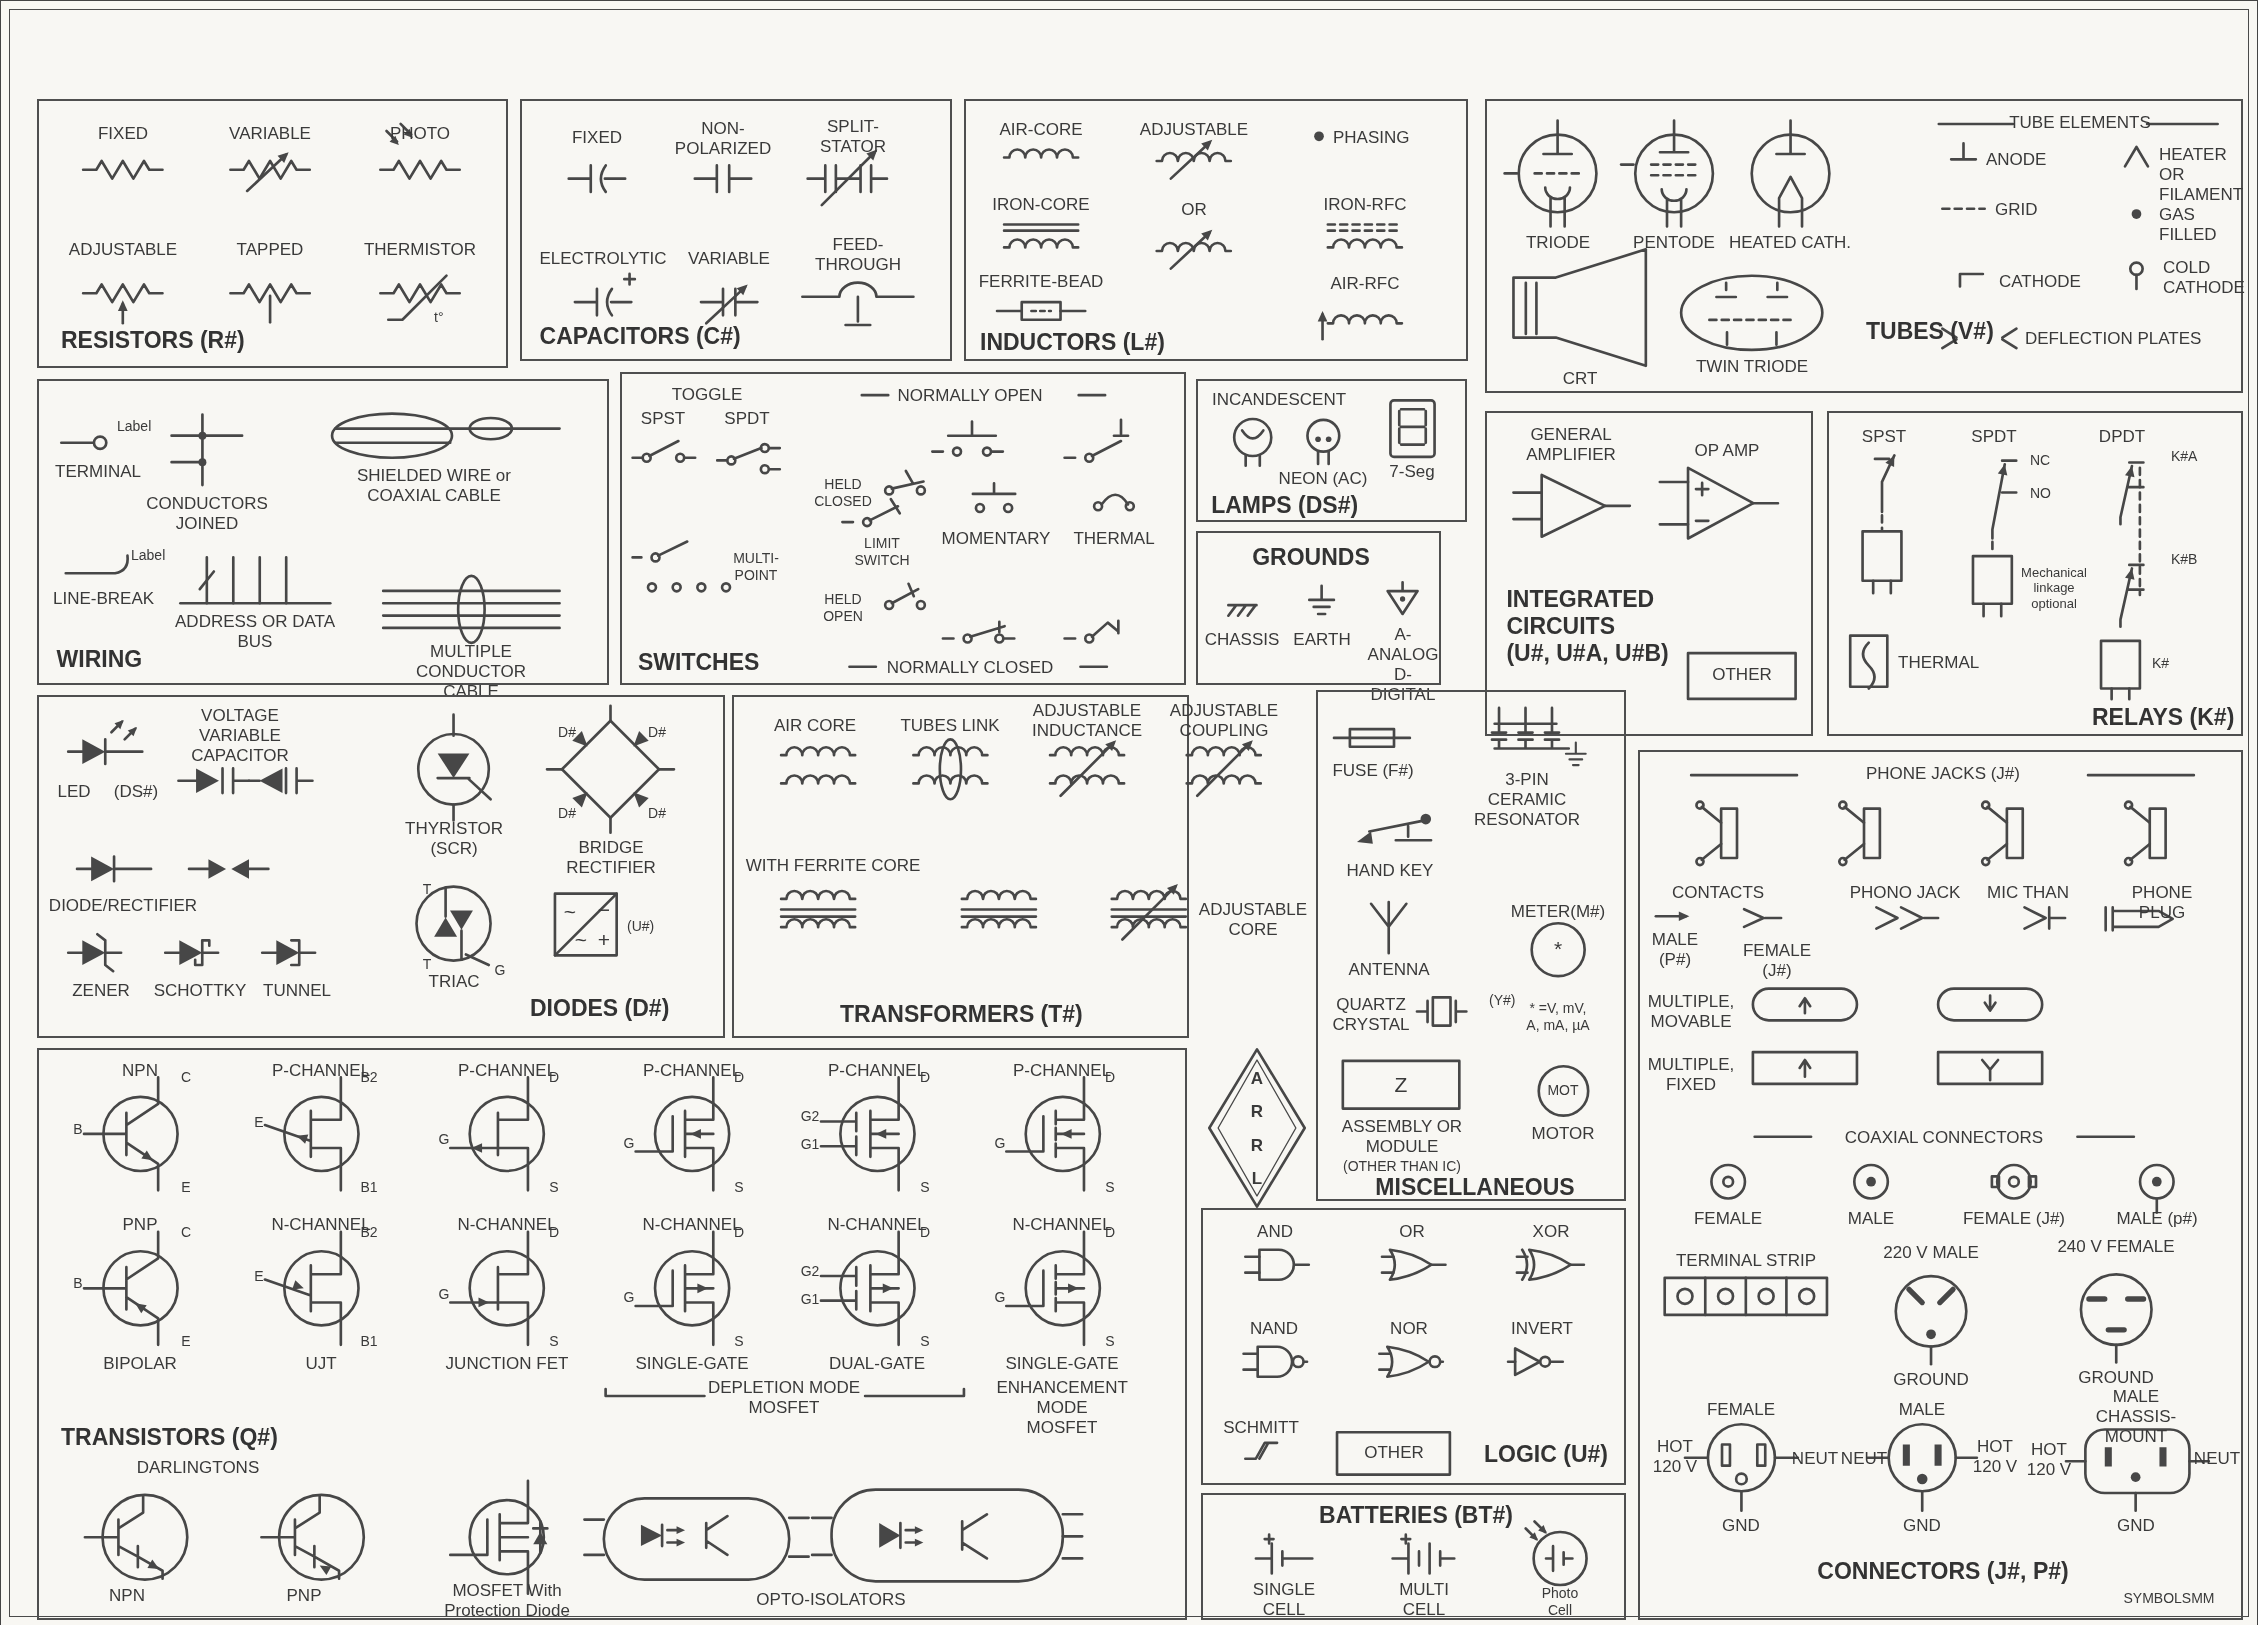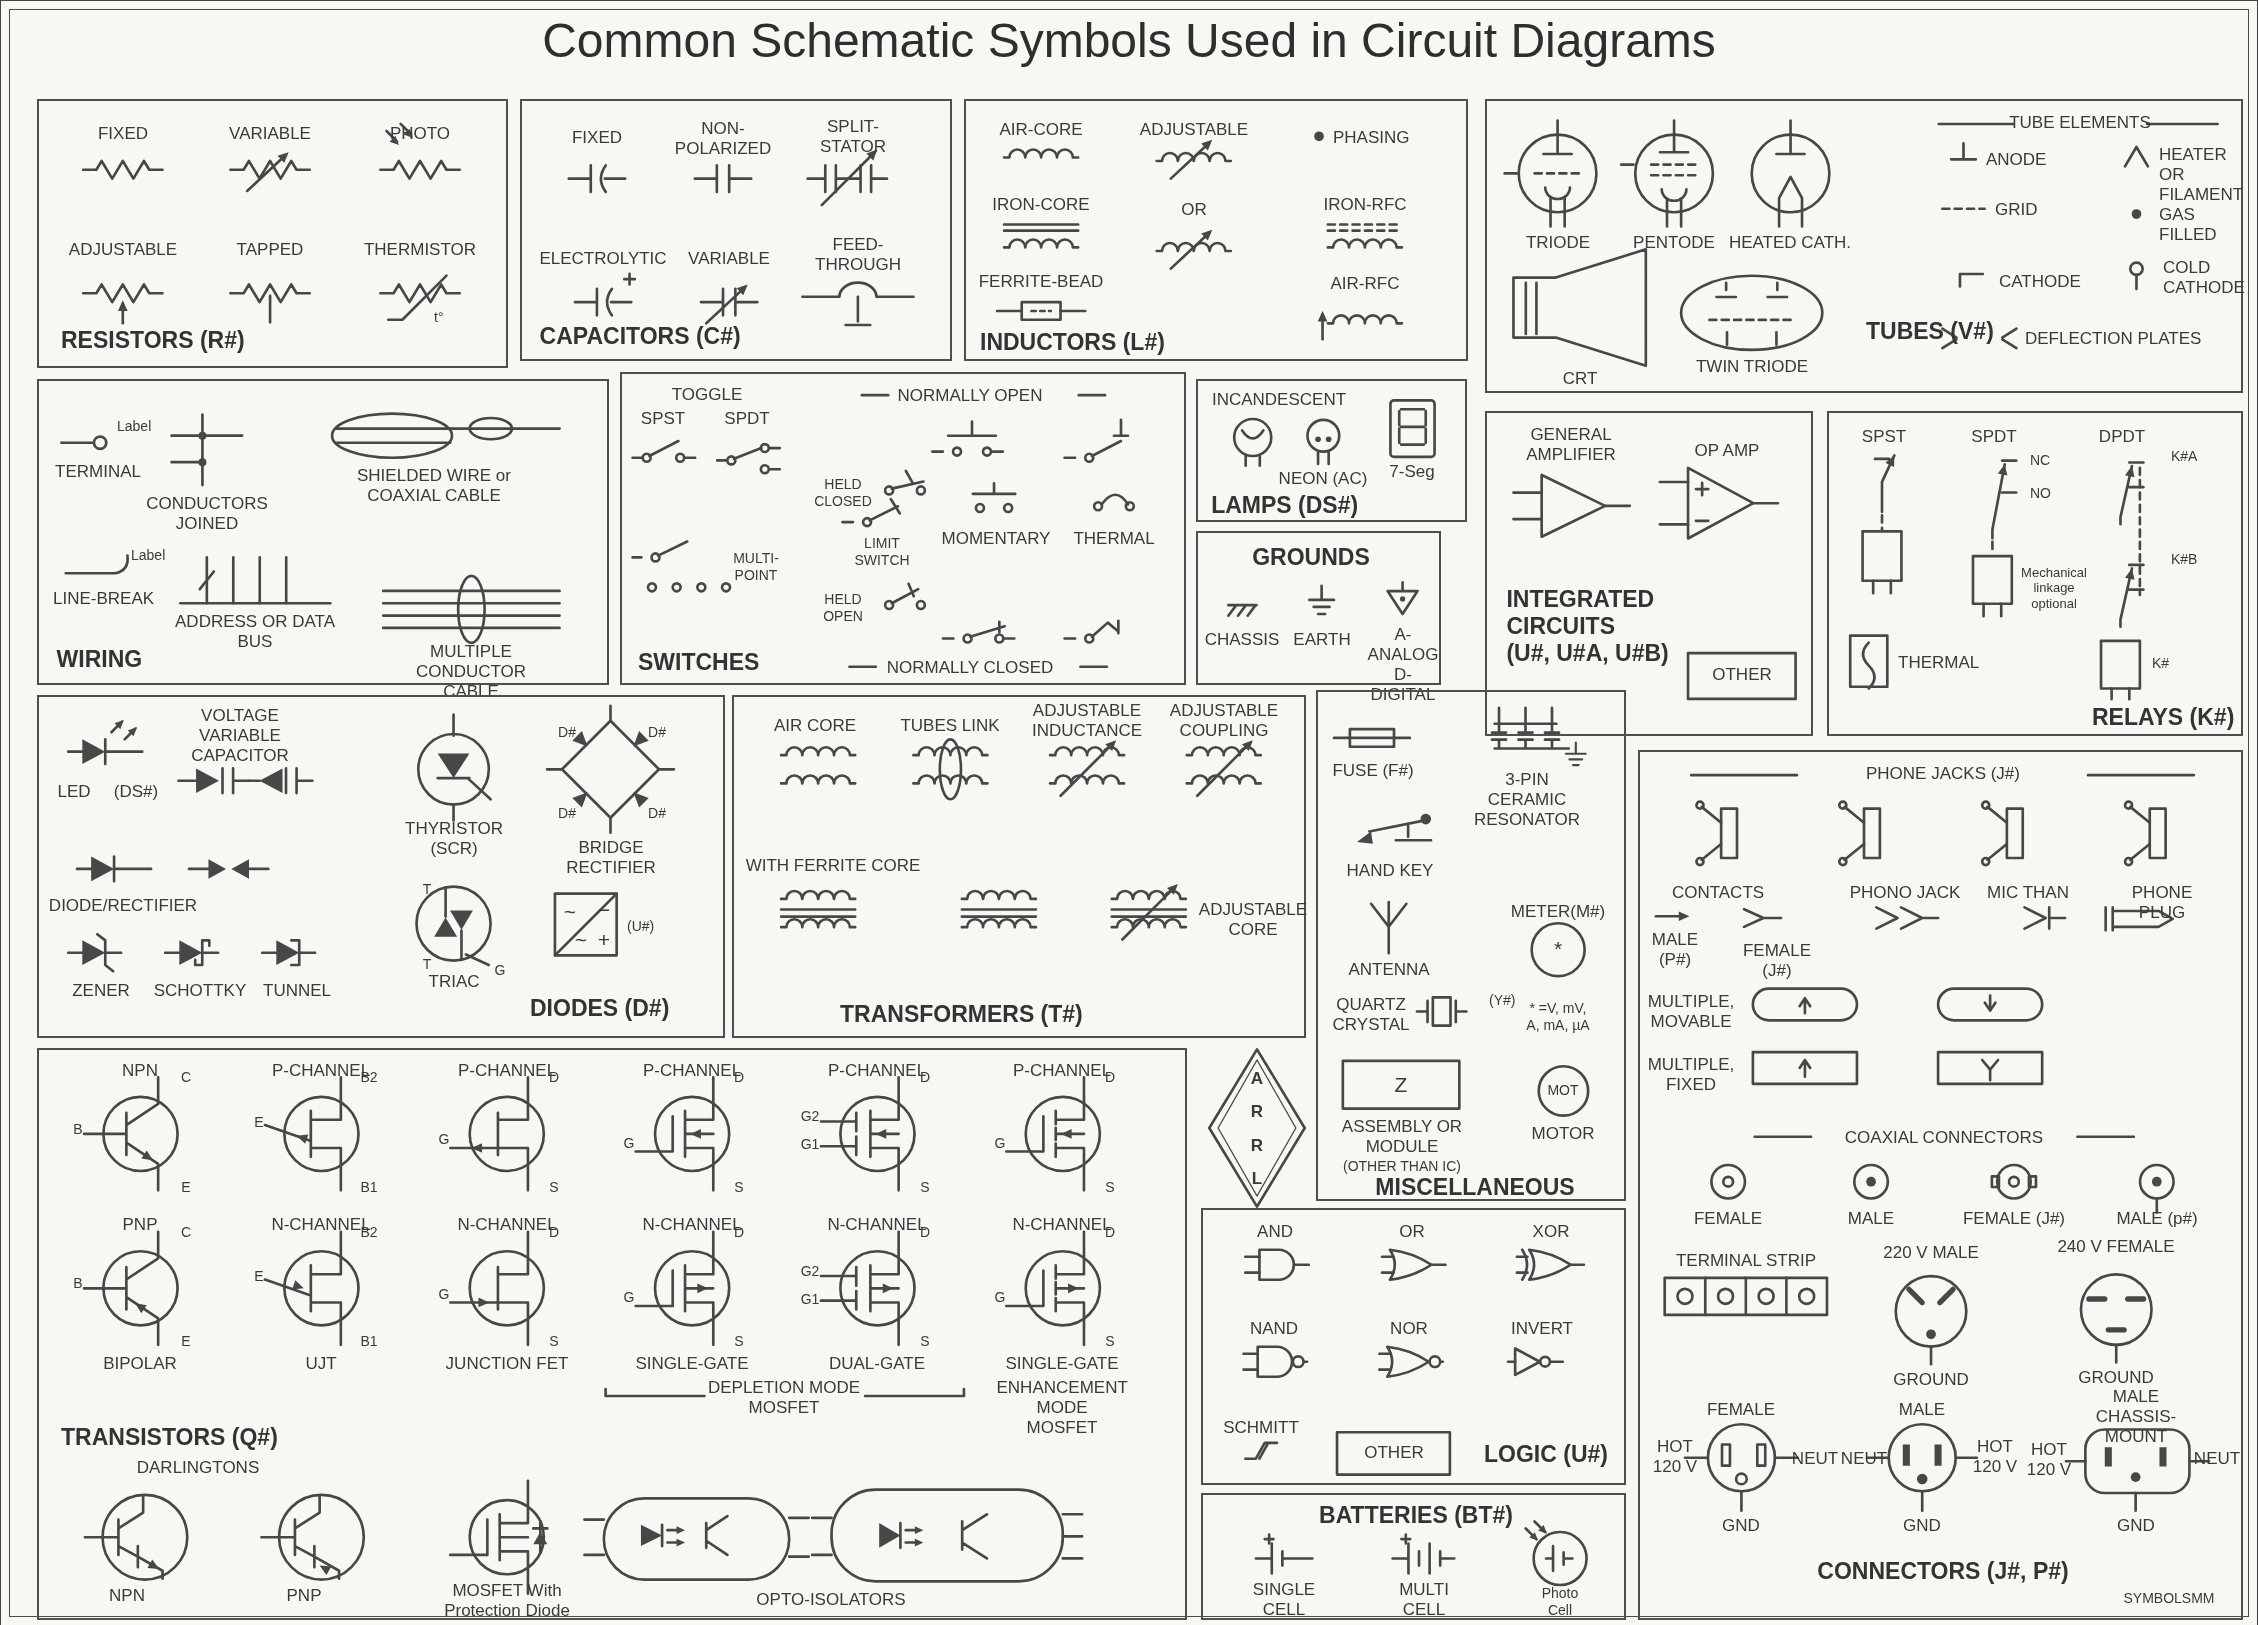--- a/index.html
+++ b/index.html
@@ -124,21 +124,20 @@
 <g id="tubeH" stroke="#474747" stroke-width="3" fill="none" stroke-linecap="round">
         <circle r="44"></circle>
         <path d="M0,-60 V-22 M-16,-22 h32"></path>
         <path d="M-13,28 L0,4 L13,28 M-13,28 V60 M13,28 V60"></path>
       </g>
 </defs>
 </svg>
 
 <div id="page">
 <div id="frame"></div>
-<div id="title">Common Schematic Symbols Used in Circuit Diagrams</div>
 
 <div class="box" style="left:36px;top:98px;width:471px;height:269px">
 <svg class="gfx" width="471" height="269" viewBox="0 0 534 305">
         <g class="st">
 <use href="#res" transform="translate(95,78)"></use>
 <g>
             <use href="#res" transform="translate(262,78)"></use>
             <use href="#varrow" transform="translate(262,78)"></use>
           </g>
 <g>
@@ -625,21 +624,21 @@
 <span class="lb sm" style="left:388px;top:259px">T</span>
 <span class="lb sm" style="left:461px;top:265px">G</span>
 <span class="lb bg" style="left:531px;top:203px">~</span>
 <span class="lb bg" style="left:542px;top:231px">~</span>
 <span class="lb bg" style="left:565px;top:231px">+</span>
 <span class="lb bg" style="left:565px;top:201px">−</span>
 <span class="lf sm" style="left:588px;top:221px">(U#)</span>
 <b class="tt" style="left:491px;top:298px">DIODES (D#)</b>
 </div>
 
-<div class="box" style="left:731px;top:694px;width:574px;height:343px">
+<div class="box" style="left:731px;top:694px;width:457px;height:343px">
 <svg class="gfx" width="573" height="343" viewBox="0 0 649 389">
         <g class="st">
 <use href="#xfmr" transform="translate(95,82)"></use>
 <g>
             <use href="#xfmr" transform="translate(245,82)"></use>
             <ellipse cx="245" cy="82" rx="12" ry="34"></ellipse>
           </g>
 <g>
             <use href="#xfmr" transform="translate(400,82)"></use>
             <path d="M370,112 L430,52"></path>

